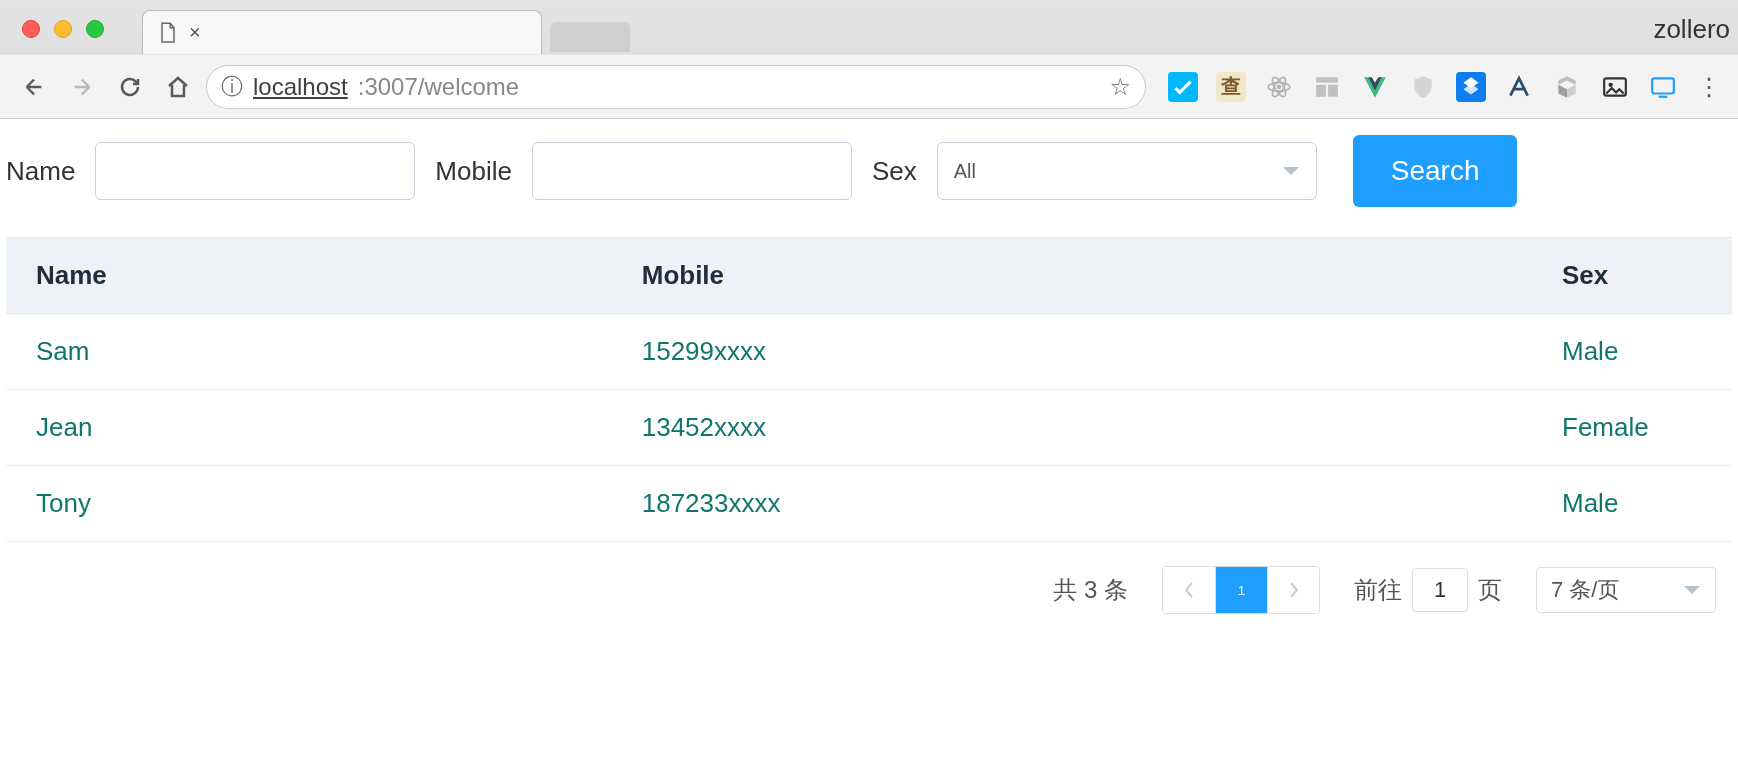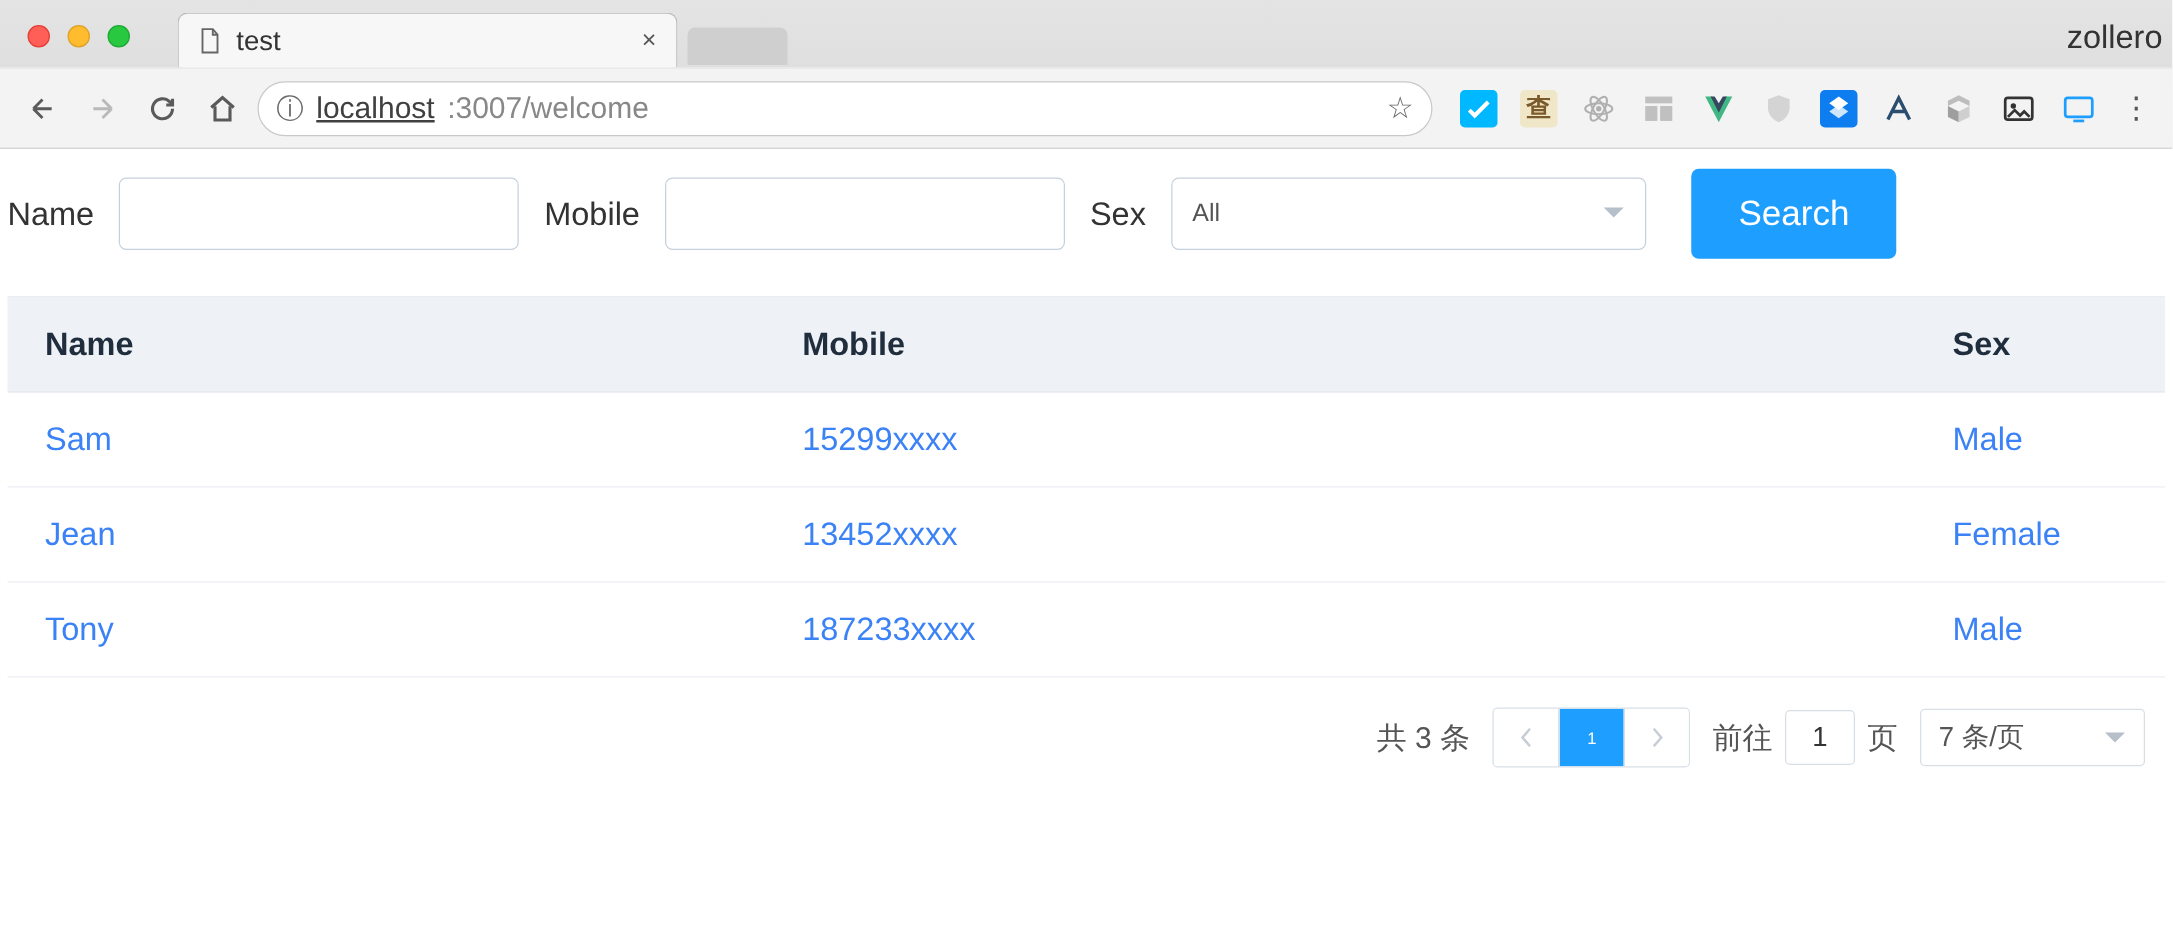--- a/index.html
+++ b/index.html
@@ -144,28 +144,28 @@
     font-weight:600;
     color:#1f2d3d;
     padding:22px 30px;
     border-top:1px solid #e3e9ef;
     border-bottom:1px solid #e3e9ef;
   }
   table.data thead th:last-child { text-align:left; }
   table.data tbody td {
     padding:22px 30px;
     border-bottom:1px solid #ebeef5;
-    color:#3b82f6;
+    color:#0f766e;
   }
   table.data td.sex, table.data th.sex { width:200px; }
 
   
   .pagination {
     display:flex; align-items:center; justify-content:flex-end;
-    gap:18px;
+    gap:34px;
     padding:24px 16px 0 0;
     font-size:24px; color:#555;
   }
   .pg-group {
     display:flex;
     border:1px solid #d8dee6;
     border-radius:4px;
     overflow:hidden;
   }
   .pg-btn {
@@ -206,21 +206,20 @@
       <div class="dot green"></div>
     </div>
 
     <div class="tab">
       <span class="file-icon">
         <svg viewBox="0 0 24 28">
             <path fill="none" stroke="#666" stroke-width="2" d="M4 1h11l5 6v19H4z"></path>
             <path fill="none" stroke="#666" stroke-width="2" d="M15 1v6h5"></path>
           </svg>
       </span>
-      <span class="tab-title">test</span>
       <span class="tab-close">×</span>
     </div>
 
     <div class="ghost-tab"></div>
 
     <div class="profile-name">zollero</div>
   </div>
 
   <div class="toolbar">
     <div class="nav-btn">

